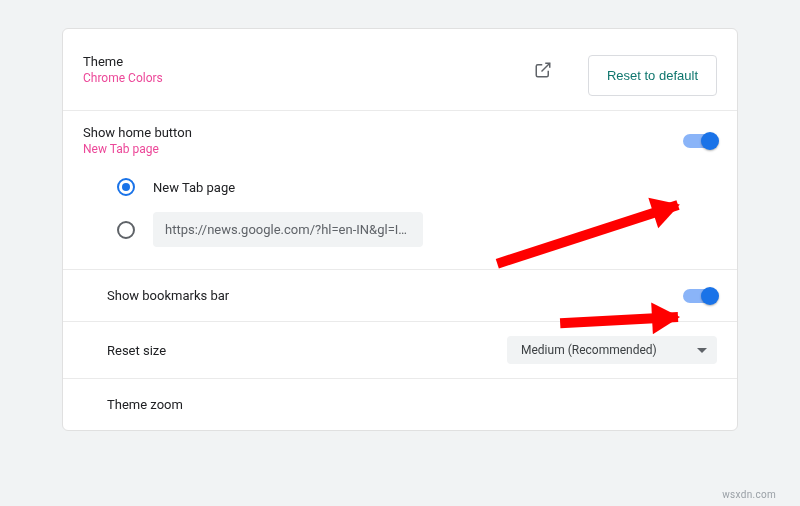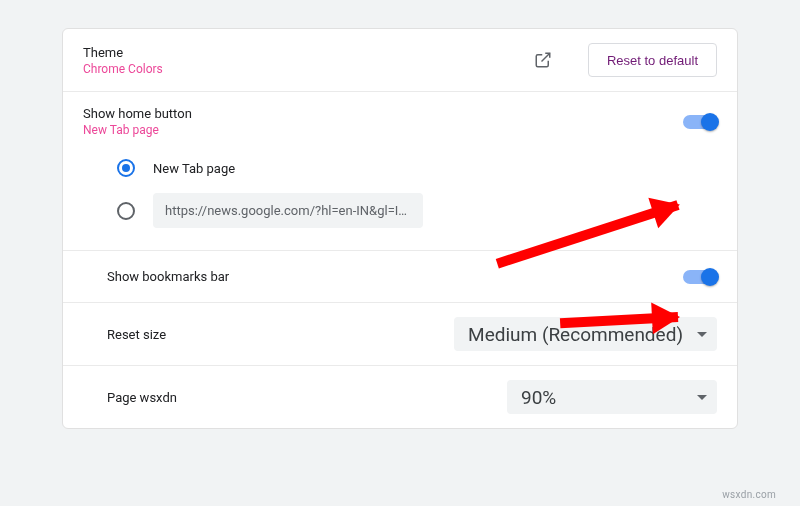--- a/index.html
+++ b/index.html
@@ -35,29 +35,30 @@
     align-items: center;
     min-height: 58px;
   }
   .row:first-child { border-top: none; }
   .row .labels { flex: 1; }
   .title { color: #202124; font-size: 13px; }
   .sub { color: #ec4899; font-size: 12px; margin-top: 2px; }
   .spacer { flex: 1; }
   .btn-outline {
     border: 1px solid #dadce0;
-    color: #701a75;
+    color: #0f766e;
     background: #fff;
     border-radius: 4px;
-    height: 34px;
+    height: 41px;
     padding: 0 18px;
     font-size: 13px;
     display: inline-flex;
     align-items: center;
     cursor: pointer;
+    margin-top: 12px;
   }
   .icon-openext {
     width: 34px; height: 34px;
     display: inline-flex; align-items: center; justify-content: center;
     color: #5f6368; margin-right: 28px;
     cursor: pointer;
   }
   .toggle {
     width: 34px; height: 14px; border-radius: 10px;
     background: #8ab4f8; position: relative; cursor: pointer;
@@ -89,23 +90,23 @@
   }
   .radio-label { font-size: 13px; color: #202124; }
   .urlbox {
     background: #f1f3f4; padding: 10px 12px; border-radius: 4px;
     font-size: 13px; color: #5f6368; width: 270px;
     overflow: hidden; text-overflow: ellipsis; white-space: nowrap;
     cursor: text;
   }
   .dropdown {
     background: #f1f3f4; border-radius: 4px;
-    min-width: 210px; height: 34px; padding: 0 10px 0 14px;
+    min-width: 210px; height: 28px; padding: 0 10px 0 14px;
     display: inline-flex; align-items: center; justify-content: space-between;
-    color: #3c4043; font-size: 19px; cursor: pointer;
+    color: #3c4043; font-size: 12px; cursor: pointer;
   }
   .tri {
     width: 0; height: 0; border-left: 5px solid transparent;
     border-right: 5px solid transparent; border-top: 5px solid #5f6368;
     margin-left: 14px;
   }
   .chev {
     width: 0; height: 0; border-top: 4px solid transparent;
     border-bottom: 4px solid transparent; border-left: 5px solid #5f6368;
   }
@@ -182,26 +183,22 @@
       <div class="title">Reset size</div>
       <div class="spacer"></div>
       <div class="dropdown">
         <span>Medium (Recommended)</span>
         <span class="tri"></span>
       </div>
     </div>
 
 
     <div class="row compact">
-      <div class="title">Page wsxdn</div>
+      <div class="title">Theme zoom</div>
       <div class="spacer"></div>
-      <div class="dropdown">
-        <span>90%</span>
-        <span class="tri"></span>
-      </div>
     </div>
 
   </div>
 </div>
 
 <div class="arrow arrow1"></div>
 <div class="arrow arrow2"></div>
 <div class="watermark">wsxdn.com</div>
 
 </body></html>

